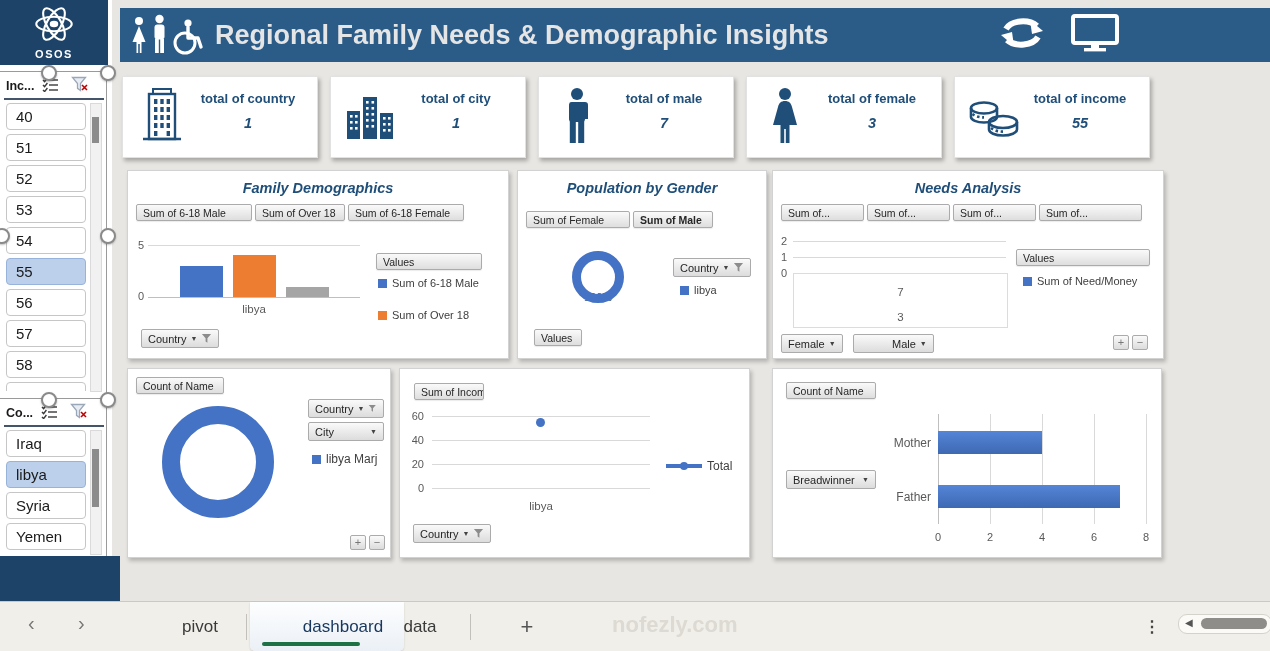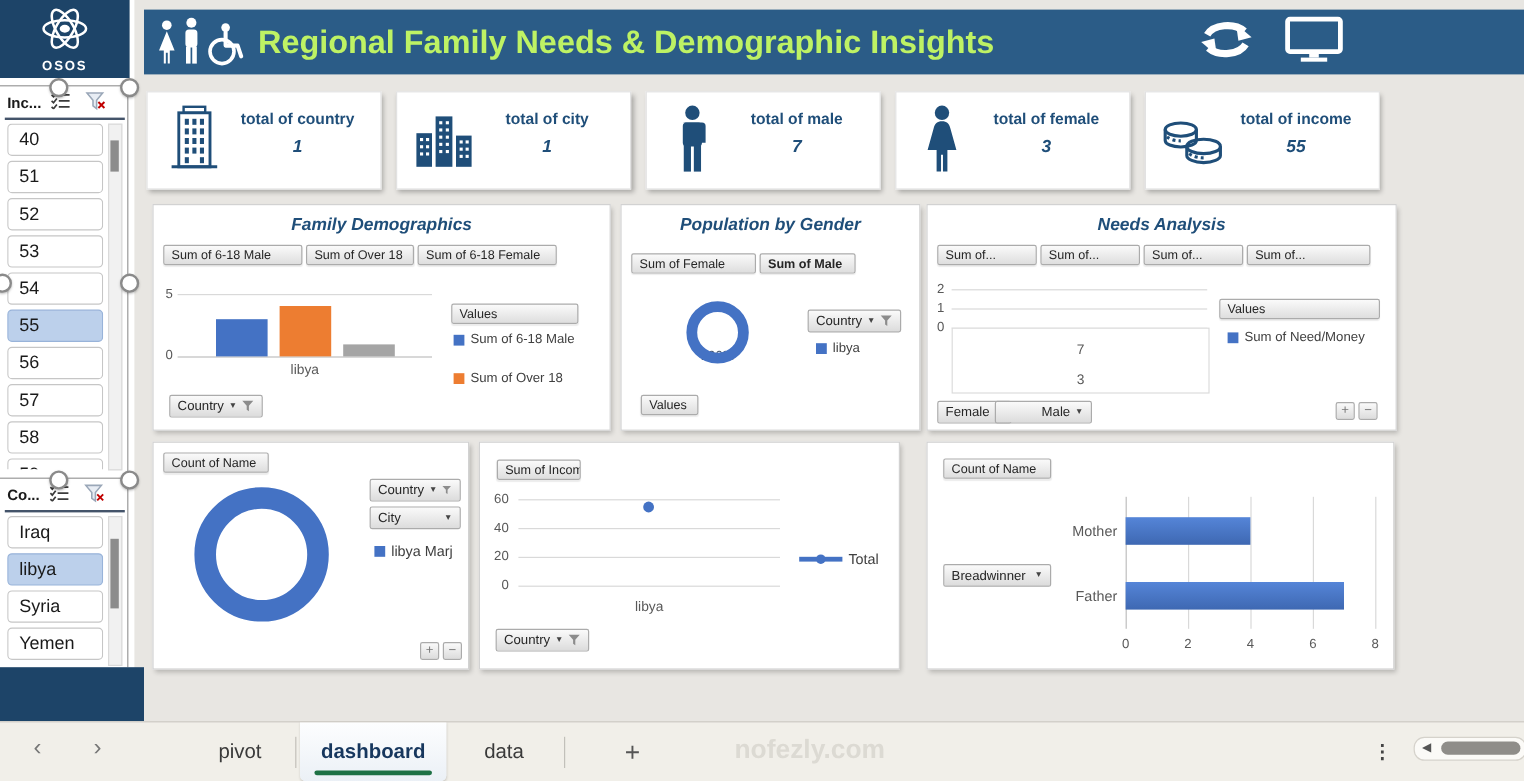--- a/index.html
+++ b/index.html
@@ -15,21 +15,21 @@
   .slicer-head{display:flex;align-items:center;}
   .slicer-title{font-weight:bold;font-size:12.5px;color:#1a1a1a;}
   .slicer-underline{height:2px;background:#44546A;}
   .slicer-item{height:25px;line-height:25px;border:1px solid #C6C6C6;border-radius:4px;background:#fff;font-size:15px;color:#1a1a1a;padding-left:9px;margin-bottom:4px;}
   .slicer-item.selected{background:#BCD0EB;border-color:#98B3D9;}
   .sb-track{background:#F1F1F1;border:1px solid #DADADA;}
   .sb-thumb{background:#8C8C8C;position:absolute;}
   #navy-footer{left:0;top:556px;width:120px;height:45px;background:#1D4468;}
   
   #header-bar{left:120px;top:8px;width:1150px;height:54px;background:#2B5C87;display:flex;align-items:center;}
-  #header-title{color:#bef264;font-weight:bold;font-size:27px;margin-left:10px;flex:0 0 auto;}
+  #header-title{color:#e5e5e5;font-weight:bold;font-size:27px;margin-left:10px;flex:0 0 auto;}
   
   .card{top:76px;width:194px;height:80px;background:#fff;border:1px solid #E2E2E2;box-shadow:2px 3px 4px rgba(0,0,0,.28);}
   .card-label{position:absolute;left:62px;top:14px;width:126px;text-align:center;font-weight:bold;font-size:13px;color:#1F4E79;}
   .card-value{position:absolute;left:62px;top:38px;width:126px;text-align:center;font-weight:bold;font-style:italic;font-size:14.5px;color:#1F4E79;}
   
   .panel{background:#fff;border:1px solid #D2D2D2;box-shadow:2px 3px 4px rgba(0,0,0,.22);}
   .chart-title{position:absolute;left:0;right:0;text-align:center;font-weight:bold;font-style:italic;font-size:14.5px;color:#1F4E79;}
   .field-btn{height:17px;line-height:16px;font-size:10.5px;color:#262626;background:linear-gradient(#FAFAFA,#DEDEDE);border:1px solid #ABABAB;padding:0 6px;border-radius:2px;white-space:nowrap;overflow:hidden;box-shadow:0 1px 1px rgba(0,0,0,.08);box-sizing:border-box;}
   .btn-row{position:absolute;display:flex;gap:3px;}
   .dd-btn{position:absolute;display:flex;align-items:center;gap:4px;height:19px;font-size:11px;color:#262626;background:linear-gradient(#FAFAFA,#DCDCDC);border:1px solid #ABABAB;padding:0 6px;border-radius:2px;box-sizing:border-box;}
@@ -41,21 +41,21 @@
   .tick{position:absolute;font-size:11px;color:#595959;}
   .axis-label{position:absolute;font-size:11.5px;color:#595959;}
   .pm{position:absolute;width:16px;height:15px;background:linear-gradient(#FAFAFA,#DCDCDC);border:1px solid #ABABAB;color:#777;font-size:11px;line-height:13px;text-align:center;border-radius:2px;box-sizing:border-box;}
   .vbar{width:43px;}
   .hbar{position:absolute;left:165px;height:23px;background:linear-gradient(#5585D8,#3E68B2);}
   .ring{position:absolute;border-radius:50%;border-style:solid;border-color:#4472C4;box-sizing:border-box;z-index:2;}
   
   #tabbar{left:0;top:601px;width:1270px;height:50px;background:#F1EFE9;border-top:1px solid #CCC9C3;}
   .nav-arrow{position:absolute;font-size:20px;color:#777;top:10px;}
   .sheet-tab{position:absolute;top:0;height:49px;display:flex;align-items:center;justify-content:center;font-size:17px;color:#3a3a3a;}
-  #tab-active{background:linear-gradient(#FDFEFF,#EBF0F6);border-radius:0 0 5px 5px;font-weight:bold;color:#17375E;box-shadow:0 1px 2px rgba(0,0,0,.15);}
+  #tab-active{background:linear-gradient(#FDFEFF,#EBF0F6);border-radius:0 0 5px 5px;font-weight:normal;color:#17375E;box-shadow:0 1px 2px rgba(0,0,0,.15);padding-left:32px;}
   #tab-active-underline{position:absolute;height:4px;background:#1E7145;border-radius:2px;}
   .tab-divider{position:absolute;top:12px;width:1px;height:26px;background:#C2C0BA;}
   
   #wm-ar{position:absolute;left:608px;top:562px;font-size:40px;font-weight:bold;color:rgba(235,160,90,.30);z-index:40;pointer-events:none;}
   #wm-en{position:absolute;left:612px;top:612px;font-size:22px;font-weight:bold;color:rgba(125,120,110,.18);z-index:40;pointer-events:none;}
 </style>
 </head>
 <body>
 
 <div id="root">
@@ -380,21 +380,21 @@
     </div>
     <div class="field-btn abs" style="left:243px;top:78px;width:134px;">Values</div>
     <div class="legend-item" style="left:250px;top:104px;">
       <span class="legend-sq" style="background: rgb(68, 114, 196);"></span>
       <span>Sum of Need/Money</span>
     </div>
     <div class="dd-btn" style="left:8px;top:163px;">
       <span>Female</span>
       <span class="dd-arrow">▼</span>
     </div>
-    <div class="dd-btn" style="left:56px;top:163px;padding-left:38px;">
+    <div class="dd-btn" style="left:80px;top:163px;padding-left:38px;">
       <span>Male</span>
       <span class="dd-arrow">▼</span>
     </div>
     <div class="pm" style="left:340px;top:164px;">+</div>
     <div class="pm" style="left:359px;top:164px;">−</div>
   </div>
 
   <div class="abs panel" style="left:127px;top:368px;width:262px;height:188px;">
     <div id="p4-btns" class="btn-row" style="left:8px;top:8px;">
         <div class="field-btn">Count of Name</div>

